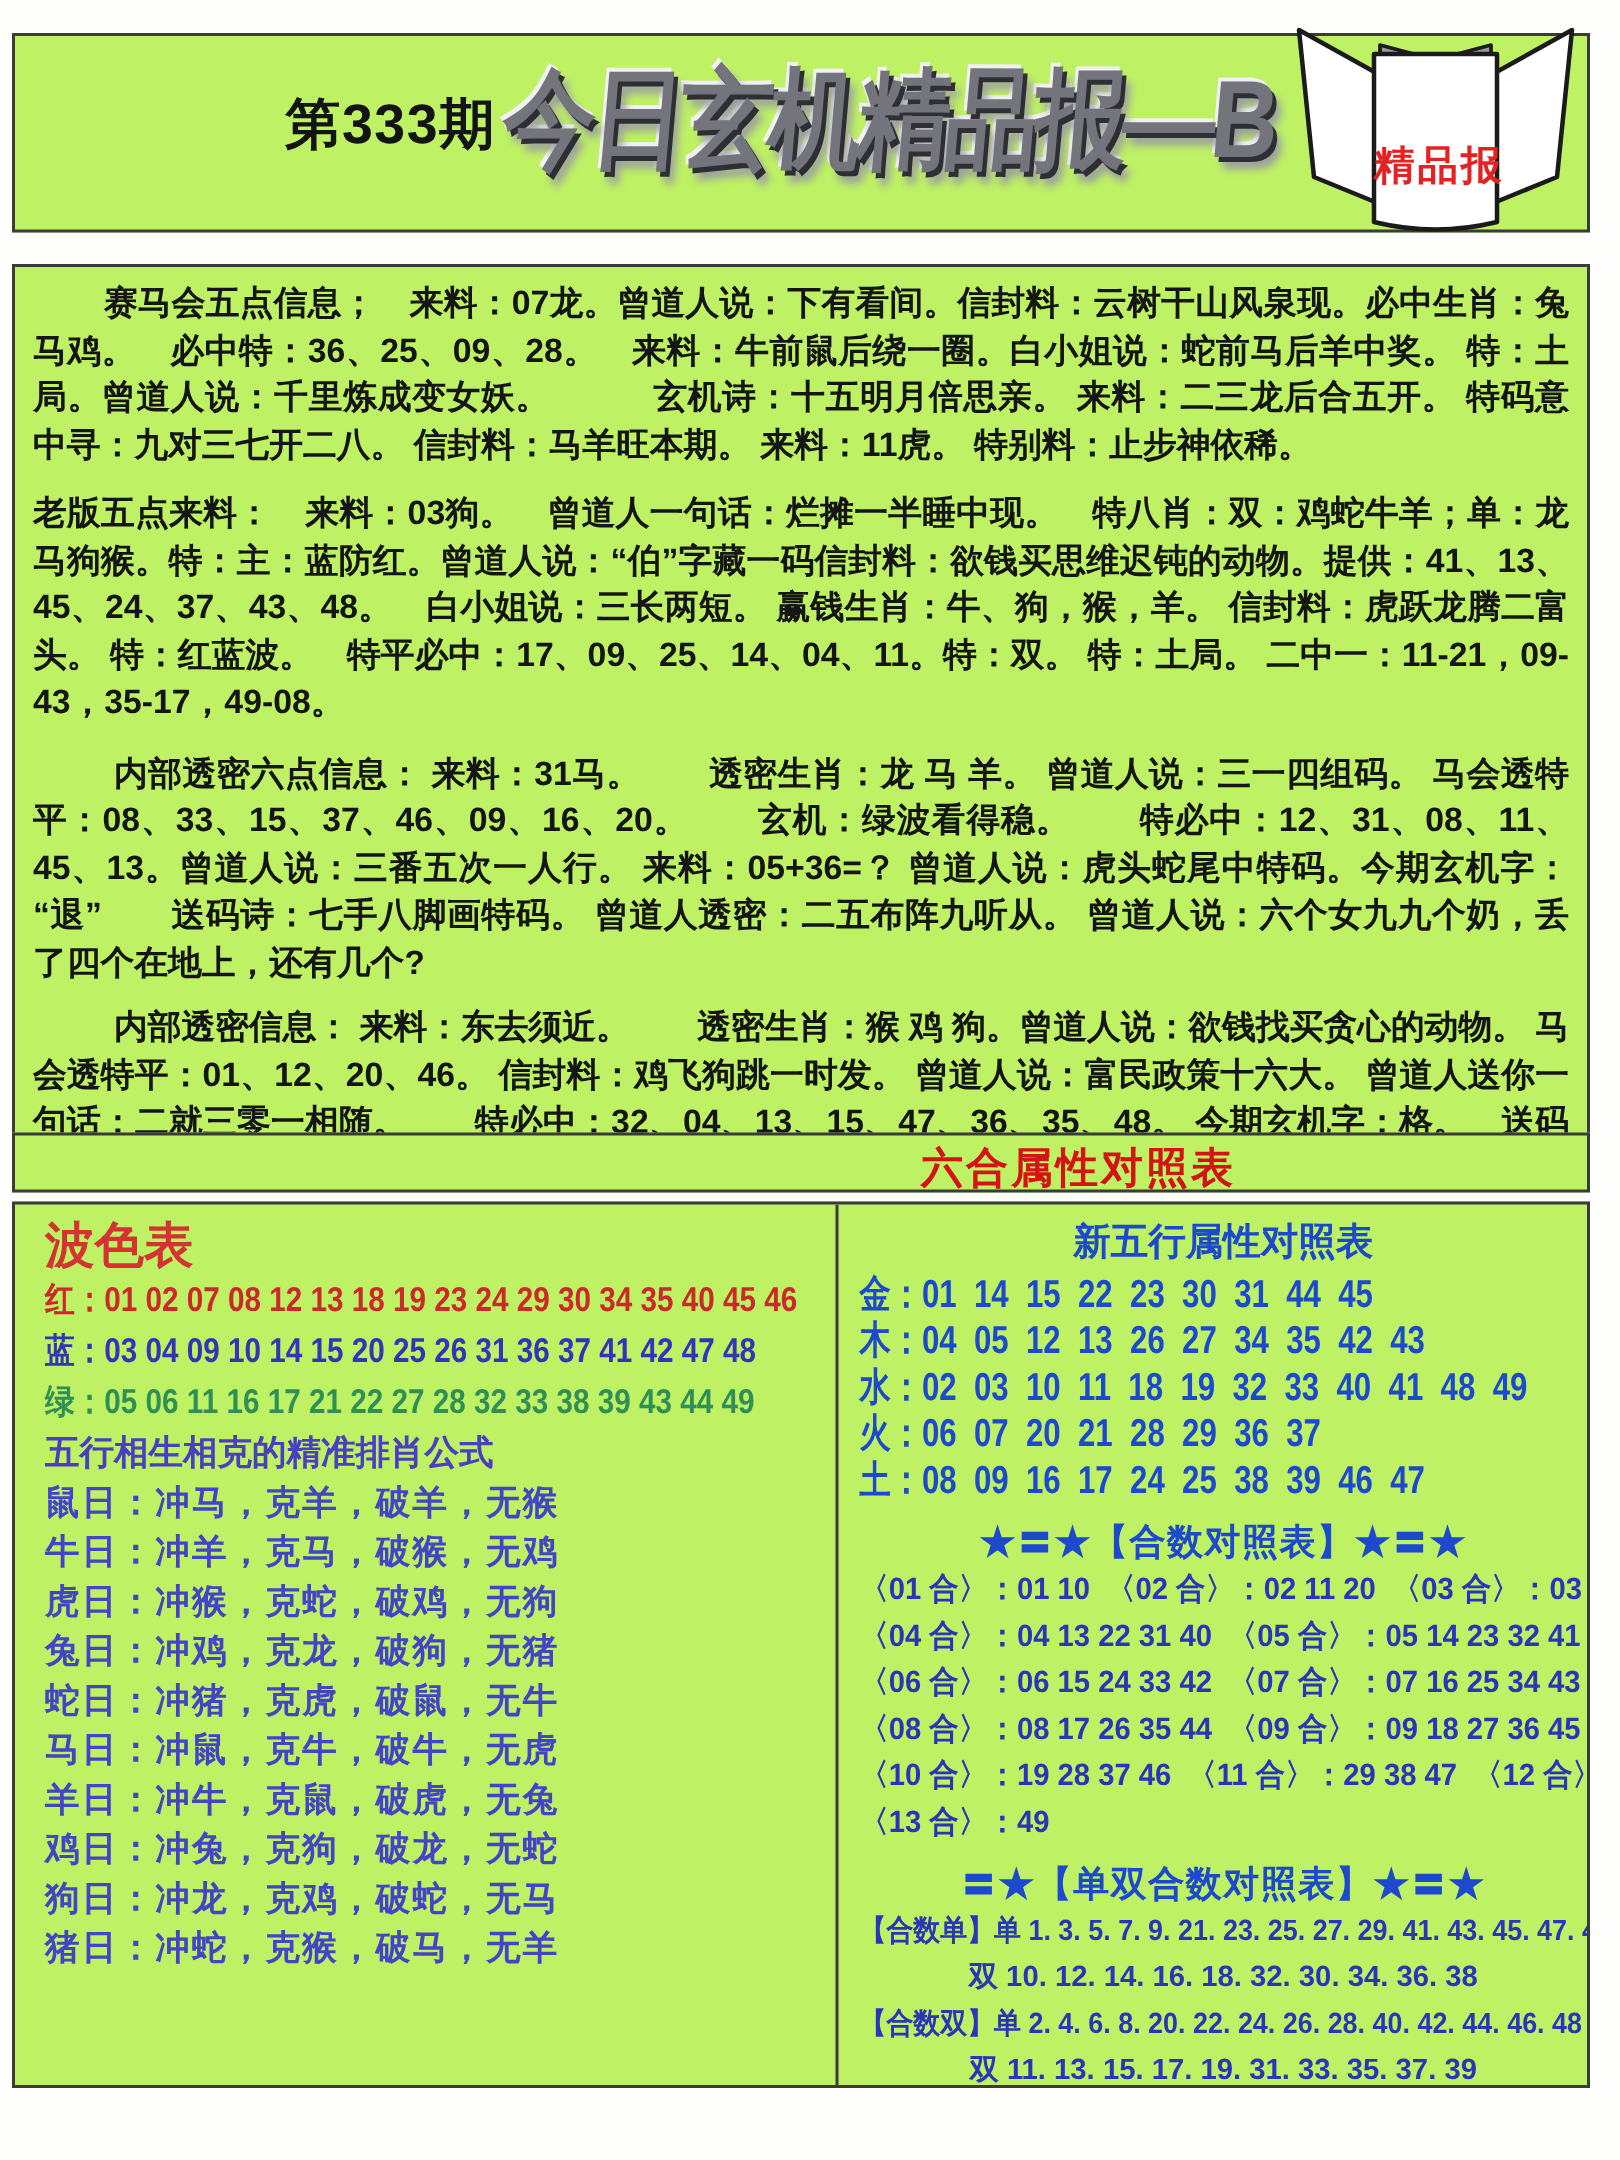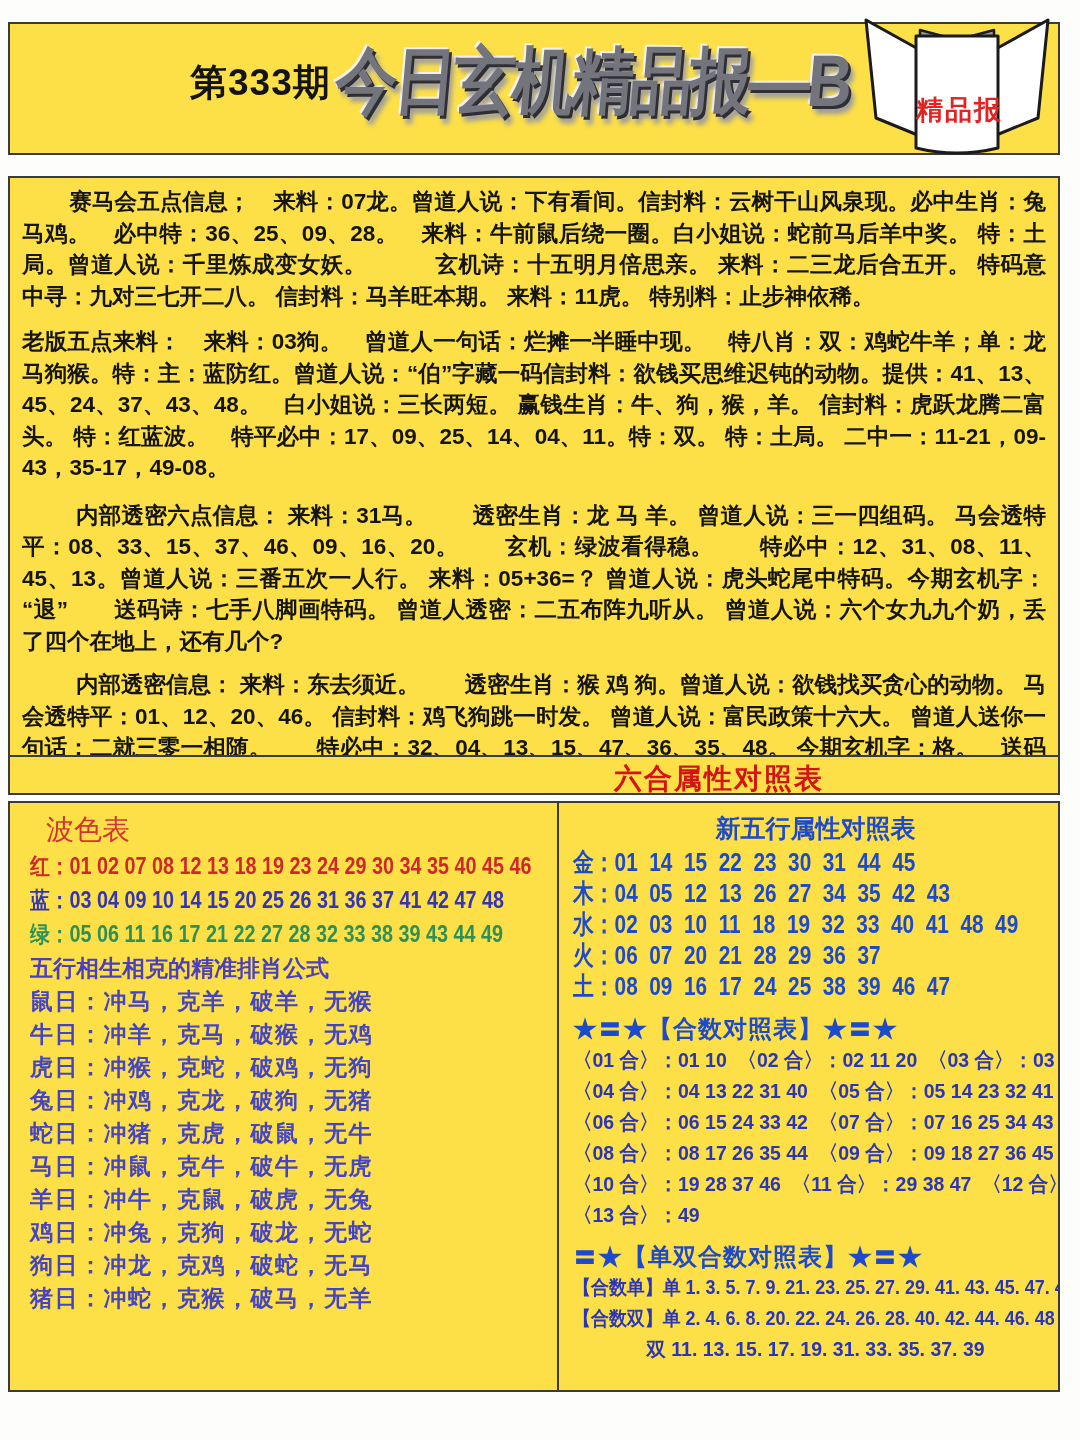--- a/index.html
+++ b/index.html
@@ -4,21 +4,21 @@
 <style>
   * { margin:0; padding:0; box-sizing:border-box; }
   html,body { width:1080px; height:1440px; }
   body {
     background:#ffffff;
     font-family:"Liberation Sans", sans-serif;
     position:relative;
     overflow:hidden;
   }
   .page { position:absolute; inset:0; background:#fdfdfb; }
-  .box { position:absolute; background:#fde047; border:2px solid #3b3b3b; }
+  .box { position:absolute; background:#bef264; border:2px solid #3b3b3b; }
 
   
   .header-box { left:8px; top:22px; width:1052px; height:133px; }
   .issue {
     position:absolute; left:180px; top:34px;
     font-size:37px; font-weight:bold; color:#141414; letter-spacing:1px;
   }
   .title3d {
     position:absolute; left:295px; top:-6px; width:575px; height:125px;
     text-align:center; line-height:125px;
@@ -61,34 +61,34 @@
     text-align:center; font-size:28px; font-weight:bold; color:#d41414;
     letter-spacing:2px;
     margin-left:20px;
   }
 
   
   .columns-box { left:8px; top:801px; width:1052px; height:591px; display:flex; overflow:hidden; }
   .col-left  { width:549px; border-right:2px solid #3b3b3b; padding:12px 4px 0 20px; overflow:hidden; }
   .col-right { flex:1; padding:10px 0 0 14px; overflow:hidden; }
 
-  .bose-title { color:#d43333; font-size:28px; font-weight:normal; line-height:30px; margin-bottom:4px;margin-left:16px; }
+  .bose-title { color:#d43333; font-size:33px; font-weight:bold; line-height:30px; margin-bottom:4px; }
   .bose-row {
     font-size:23px; font-weight:bold; line-height:34px; white-space:pre;
     transform:scaleX(0.86); transform-origin:left center;
   }
   .formula-title { color:#4a3fc0; font-size:23px; font-weight:bold; line-height:34px; }
   .zodiac { color:#4444c4; font-size:23px; font-weight:bold; line-height:33px; letter-spacing:1.5px; white-space:pre; }
 
   .wuxing-title { text-align:center; color:#1d49cc; font-size:25px; font-weight:bold; line-height:30px; margin-bottom:4px; }
   .wuxing-row {
     color:#1d49cc; font-size:26px; font-weight:bold; line-height:31px; white-space:pre;
     transform:scaleX(0.80); transform-origin:left center;
   }
-  .star-header { color:#1d49cc; font-size:24px; font-weight:bold; line-height:30px; margin-top:12px; margin-bottom:0; letter-spacing:1px; white-space:pre; }
+  .star-header { color:#1d49cc; font-size:24px; font-weight:bold; line-height:30px; margin-top:12px; margin-bottom:0; letter-spacing:1px; white-space:pre;text-align:center; }
   .hesum {
     color:#2a35b8; font-size:20.5px; font-weight:bold; line-height:31px; white-space:pre;
     transform:scaleX(0.95); transform-origin:left center;
   }
   .ds-line {
     color:#2a35b8; font-size:19.5px; font-weight:bold; line-height:31px; white-space:pre;
     transform:scaleX(0.92); transform-origin:left center;
   }
   .ds-center { text-align:center; transform:none; }
 </style>
@@ -159,18 +159,19 @@
       <div class="star-header">★〓★【合数对照表】★〓★</div>
       <div class="hesum">〈01 合〉：01 10  〈02 合〉：02 11 20  〈03 合〉：03 12 21 30</div>
       <div class="hesum">〈04 合〉：04 13 22 31 40  〈05 合〉：05 14 23 32 41</div>
       <div class="hesum">〈06 合〉：06 15 24 33 42  〈07 合〉：07 16 25 34 43</div>
       <div class="hesum">〈08 合〉：08 17 26 35 44  〈09 合〉：09 18 27 36 45</div>
       <div class="hesum">〈10 合〉：19 28 37 46  〈11 合〉：29 38 47  〈12 合〉：39 48</div>
       <div class="hesum">〈13 合〉：49</div>
 
       <div class="star-header">〓★【单双合数对照表】★〓★</div>
       <div class="ds-line">【合数单】单 1. 3. 5. 7. 9. 21. 23. 25. 27. 29. 41. 43. 45. 47. 49.</div>
+      <div class="ds-line ds-center">双 10. 12. 14. 16. 18. 32. 30. 34. 36. 38</div>
       <div class="ds-line">【合数双】单 2. 4. 6. 8. 20. 22. 24. 26. 28. 40. 42. 44. 46. 48</div>
       <div class="ds-line ds-center">双 11. 13. 15. 17. 19. 31. 33. 35. 37. 39</div>
     </div>
 
   </div>
 </div>
 
 </body></html>

